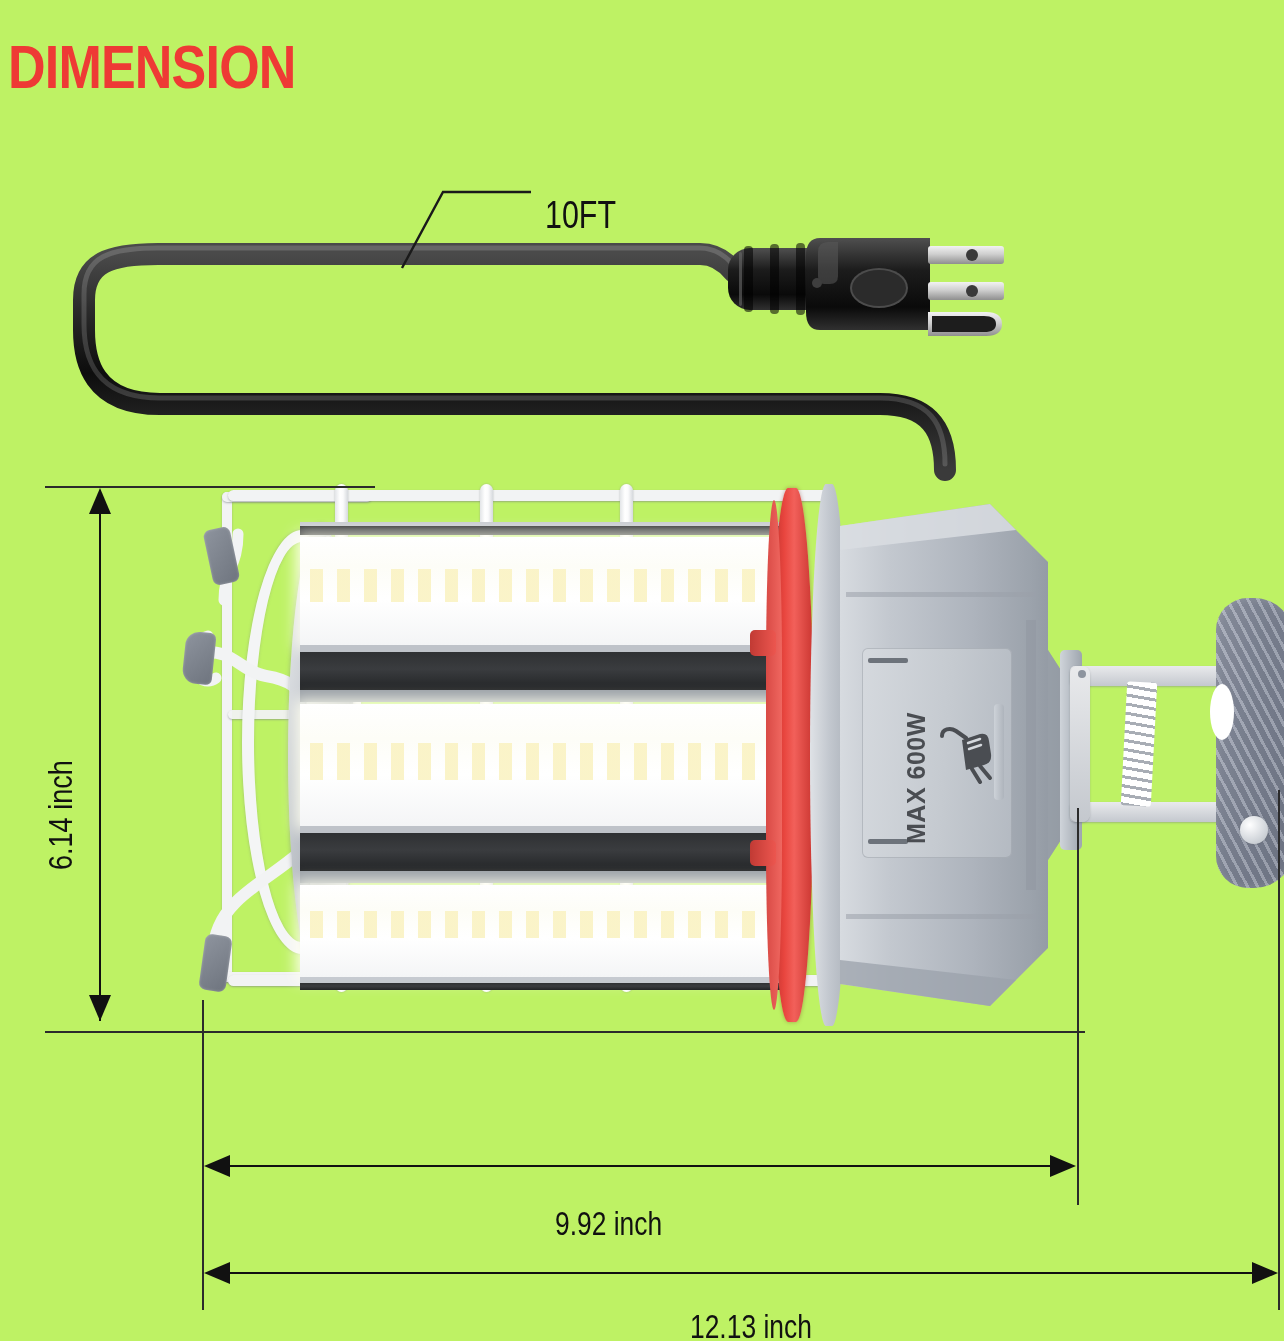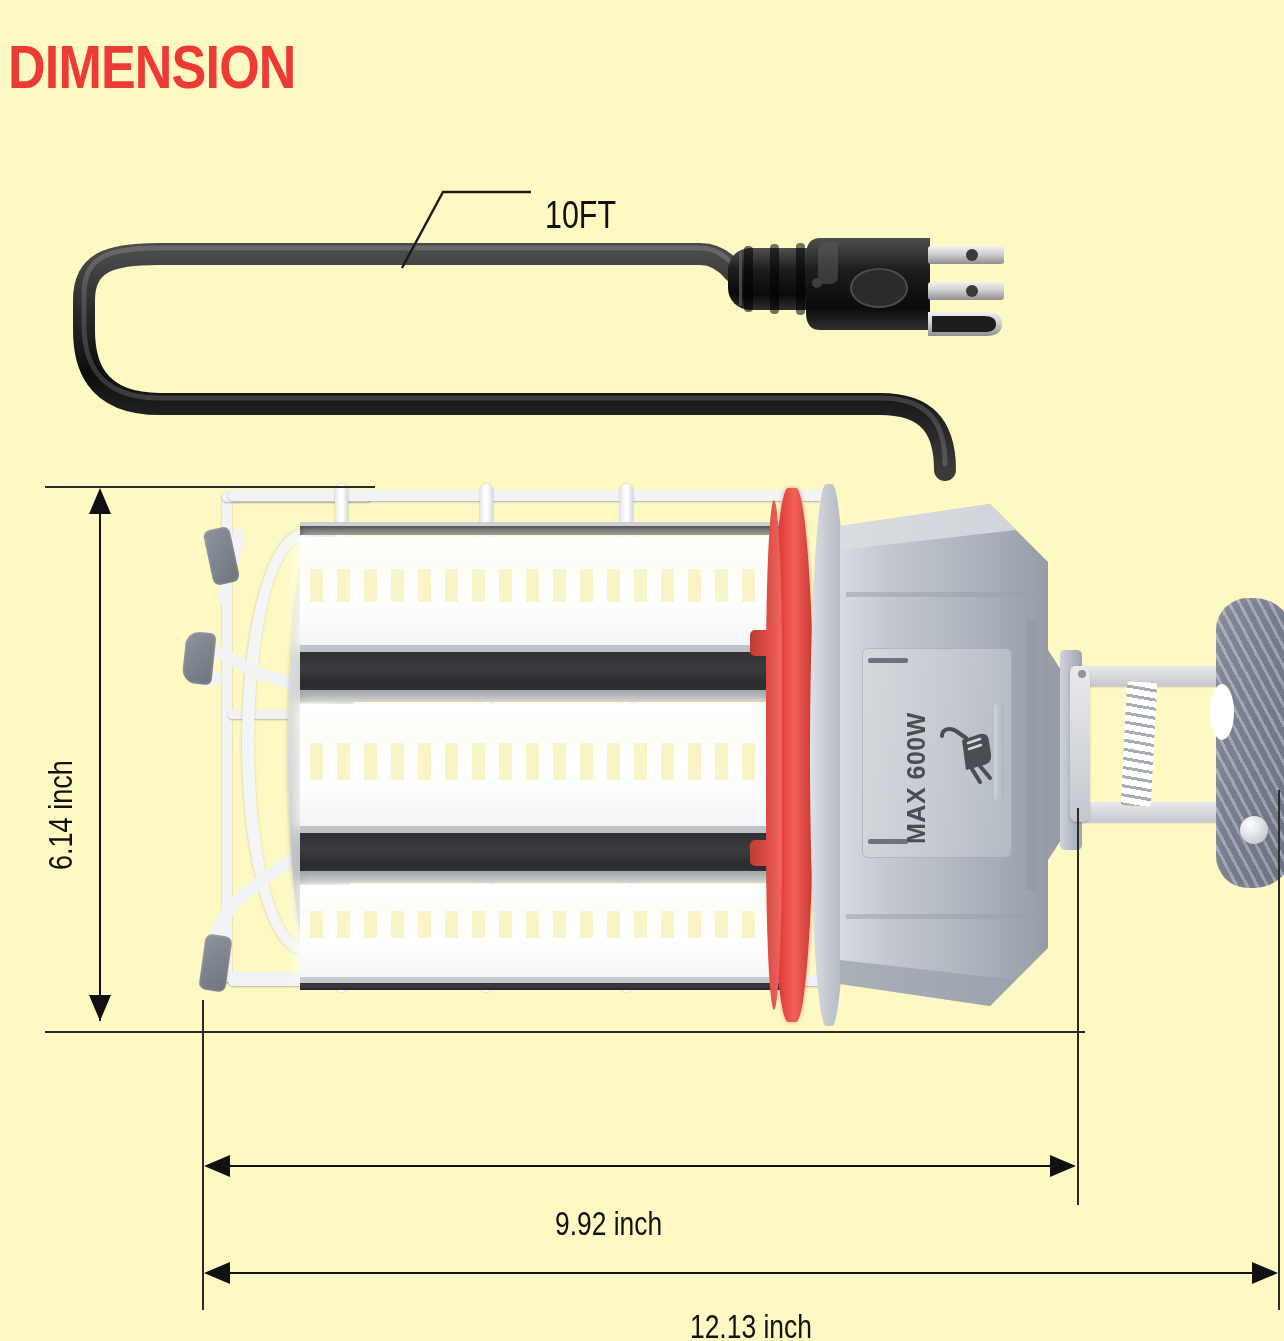--- a/index.html
+++ b/index.html
@@ -1,19 +1,19 @@
 <!DOCTYPE html>
 <html><head>
 <meta charset="utf-8">
 <title>Dimension Diagram</title>
 <style>
   html,body{margin:0;padding:0;background:#ffffff;}
   body{width:1284px;height:1341px;position:relative;overflow:hidden;
        font-family:"Liberation Sans","DejaVu Sans",sans-serif;}
-  .stage{position:absolute;left:0;top:0;width:1284px;height:1341px;background:#fef9c3;text-align:center;}
+  .stage{position:absolute;left:0;top:0;width:1284px;height:1341px;background:#bef264;text-align:center;}
 
   
   #title{position:absolute;left:8px;top:36px;font-size:62px;line-height:62px;
          font-weight:bold;color:#ee3a35;letter-spacing:-1px;
          transform:scaleX(.84);transform-origin:left center;white-space:nowrap;}
 
   
   .ext{position:absolute;background:#2b2b2b;}
   .dimline{position:absolute;background:#111;height:2px;}
   .dimlineV{position:absolute;background:#111;width:2px;}

